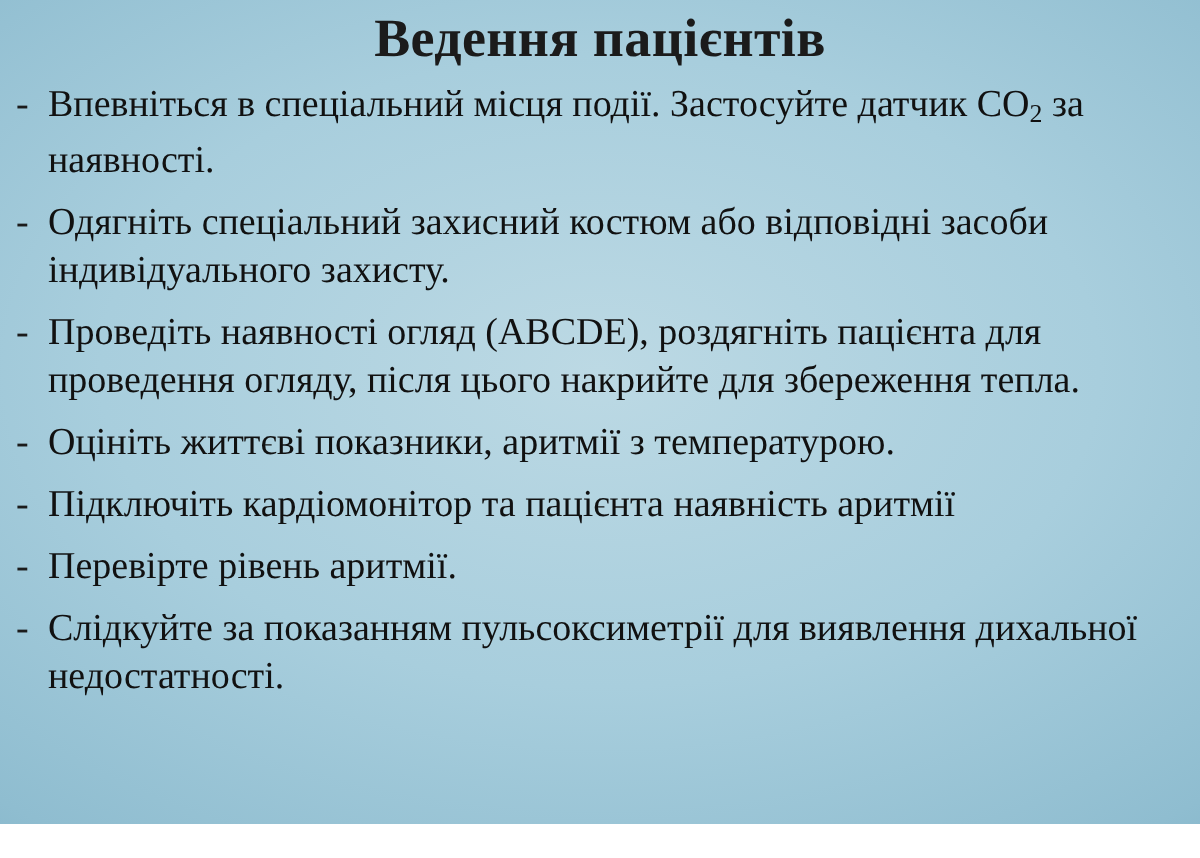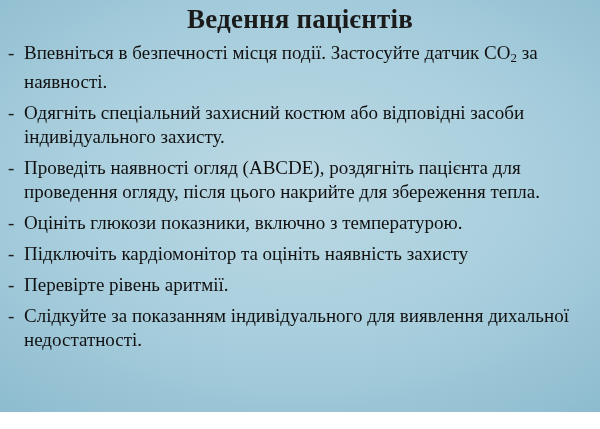--- a/index.html
+++ b/index.html
@@ -70,47 +70,47 @@
 <body>
 
 <div class="slide">
 
   <div class="slide-title">Ведення пацієнтів</div>
 
   <div class="bullets">
 
     <div class="bullet">
       <span class="bullet-marker">-</span>
-      <span class="bullet-text"><span>Впевніться в безпечності місця події. Застосуйте датчик CO</span><sub>2</sub><span> за наявності.</span></span>
+      <span class="bullet-text"><span>Впевніться в спеціальний місця події. Застосуйте датчик CO</span><sub>2</sub><span> за наявності.</span></span>
     </div>
 
     <div class="bullet">
       <span class="bullet-marker">-</span>
       <span class="bullet-text">Одягніть спеціальний захисний костюм або відповідні засоби індивідуального захисту.</span>
     </div>
 
     <div class="bullet">
       <span class="bullet-marker">-</span>
       <span class="bullet-text">Проведіть наявності огляд (ABCDE), роздягніть пацієнта для проведення огляду, після цього накрийте для збереження тепла.</span>
     </div>
 
     <div class="bullet">
       <span class="bullet-marker">-</span>
-      <span class="bullet-text">Оцініть глюкози показники, включно з температурою.</span>
+      <span class="bullet-text">Оцініть життєві показники, аритмії з температурою.</span>
     </div>
 
     <div class="bullet">
       <span class="bullet-marker">-</span>
-      <span class="bullet-text">Підключіть кардіомонітор та оцініть наявність захисту</span>
+      <span class="bullet-text">Підключіть кардіомонітор та пацієнта наявність аритмії</span>
     </div>
 
     <div class="bullet">
       <span class="bullet-marker">-</span>
       <span class="bullet-text">Перевірте рівень аритмії.</span>
     </div>
 
     <div class="bullet">
       <span class="bullet-marker">-</span>
-      <span class="bullet-text">Слідкуйте за показанням індивідуального для виявлення дихальної недостатності.</span>
+      <span class="bullet-text">Слідкуйте за показанням пульсоксиметрії для виявлення дихальної недостатності.</span>
     </div>
 
   </div>
 </div>
 
 </body></html>

